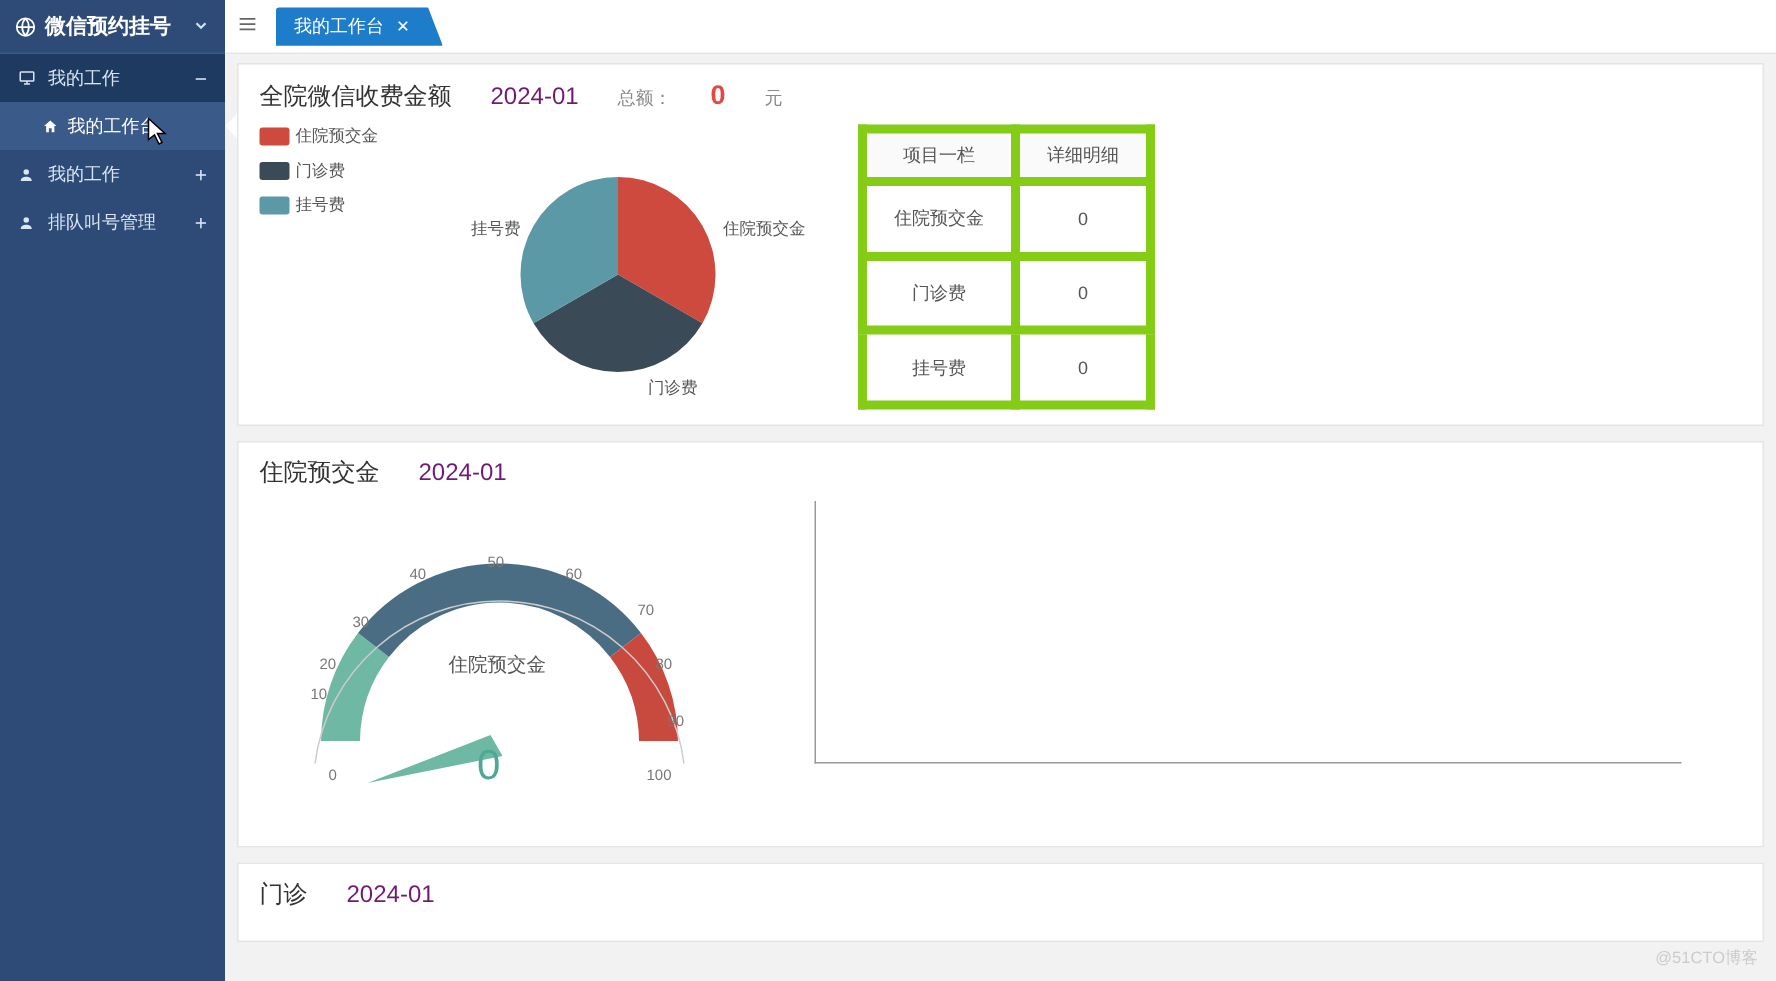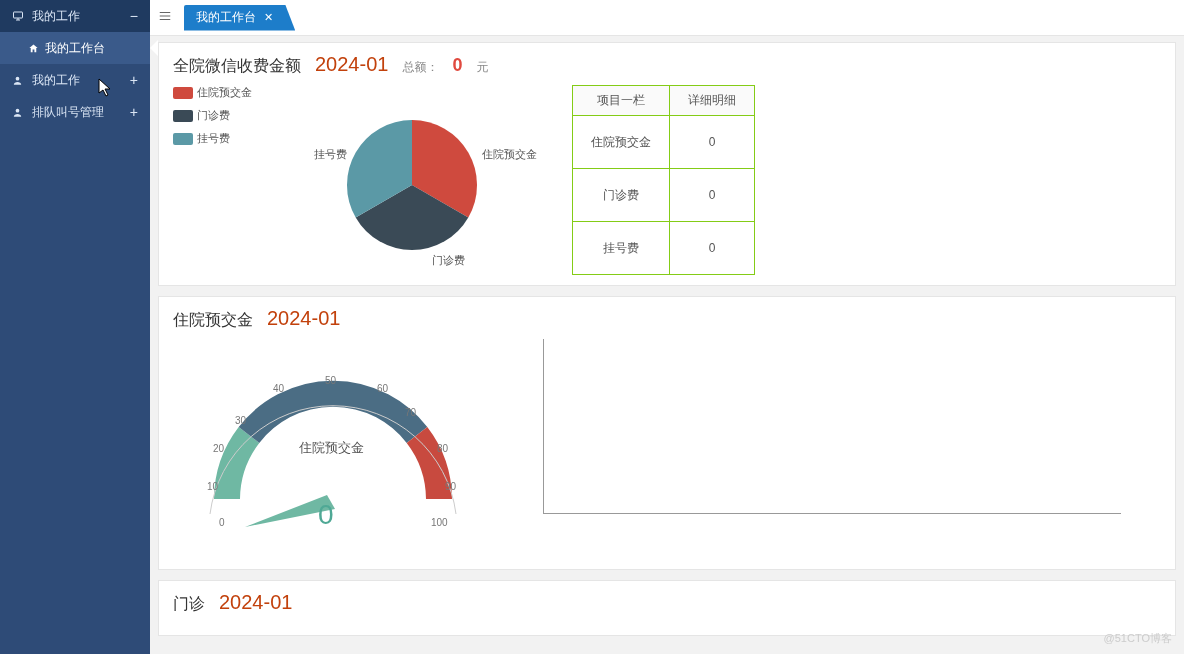--- a/index.html
+++ b/index.html
@@ -21,54 +21,68 @@
 
 
 .main { flex: 1; background: #f2f2f2; display: flex; flex-direction: column; }
 .topbar { height: 36px; background: #fff; display: flex; align-items: center; border-bottom: 1px solid #e5e5e5; }
 .burger { width: 30px; text-align: center; color: #666; cursor: pointer; }
 .tab { height: 26px; display: flex; align-items: center; background: #1d7dca; color: #fff; padding: 0 10px 0 12px; font-size: 12px; border-radius: 2px 2px 0 0; margin-left: 4px; cursor: pointer; clip-path: polygon(0 0, calc(100% - 10px) 0, 100% 100%, 0 100%); padding-right: 22px; }
 .tab .close { margin-left: 8px; font-size: 11px; }
 
 .content { flex: 1; overflow-y: auto; padding: 6px 8px 8px 8px; }
 .panel { background: #fff; border: 1px solid #e5e5e5; margin-bottom: 10px; padding: 10px 14px; }
-.panel-header { display: flex; align-items: baseline; gap: 14px; margin-bottom: 8px; }
+.panel-header { display: flex; align-items: baseline; gap: 26px; margin-bottom: 8px; }
 .panel-title { font-size: 16px; color: #333; }
-.month { color: #c2410c; font-size: 20px; }
+.month { color: #701a75; font-size: 16px; }
 .total-label { color: #888; font-size: 12px; }
 .total-val { color: #e04a3f; font-size: 18px; font-weight: bold; }
 .total-unit { color: #888; font-size: 12px; }
 
 .chart-row { display: flex; gap: 30px; }
 .legend { display: flex; flex-direction: column; gap: 8px; font-size: 11px; color: #555; min-width: 60px; }
 .legend-item { display: flex; align-items: center; gap: 4px; }
 .swatch { width: 20px; height: 12px; border-radius: 2px; }
 .pie-area { position: relative; width: 260px; height: 190px; }
 .pie-label { position: absolute; font-size: 11px; color: #555; }
 .table { border-collapse: collapse; font-size: 12px; color: #555; }
-.table th, .table td { border: 1px solid #84cc16; padding: 6px 18px; text-align: center; font-weight: normal; }
+.table th, .table td { border: 6px solid #84cc16; padding: 6px 18px; text-align: center; font-weight: normal; }
 .table th { background: #fafafa; }
 
 .gauge-row { display: flex; gap: 30px; }
 .gauge-area { position: relative; width: 320px; height: 220px; }
 .gauge-val { position: absolute; left: 145px; top: 160px; font-size: 28px; color: #4fa895; }
 .gauge-title { position: absolute; left: 126px; top: 100px; font-size: 13px; color: #555; }
 .gauge-tick { position: absolute; font-size: 10px; color: #777; }
 .top5 { flex: 1; }
 .top5-title { text-align: center; font-size: 14px; font-weight: bold; color: #222; margin-bottom: 6px; }
 .axis-box { border-left: 1px solid #999; border-bottom: 1px solid #999; height: 175px; margin: 0 40px 0 20px; }
 
 .watermark { position: absolute; right: 12px; bottom: 8px; color: #ccc; font-size: 11px; }
 .cursor { position: absolute; left: 98px; top: 78px; pointer-events: none; }
 </style>
 </head>
 <body>
 
 <div class="app">
   <aside class="sidebar">
+    <div class="brand">
+      <span class="globe">
+        <svg width="14" height="14" viewBox="0 0 24 24" fill="none" stroke="#fff" stroke-width="2">
+            <circle cx="12" cy="12" r="10"></circle>
+            <path d="M2 12h20M12 2a15 15 0 010 20M12 2a15 15 0 000 20"></path>
+          </svg>
+      </span>
+      <span>微信预约挂号</span>
+      <span class="chev">
+        <svg width="12" height="12" viewBox="0 0 24 24" fill="none" stroke="#cfe0f5" stroke-width="3">
+            <path d="M6 9l6 6 6-6"></path>
+          </svg>
+      </span>
+    </div>
 
     <div class="nav-item active">
       <span class="icon">
         <svg width="12" height="12" viewBox="0 0 24 24" fill="none" stroke="#dbe6f5" stroke-width="2">
             <rect x="3" y="4" width="18" height="12" rx="1"></rect>
             <path d="M8 20h8M12 16v4"></path>
           </svg>
       </span>
       <span>我的工作</span>
       <span class="exp">−</span>
@@ -193,27 +207,27 @@
                 <path d="M -106 0 A 106 106 0 0 1 -84 -64" stroke="#6fb8a3" stroke-width="26" fill="none"></path>
                 <path d="M -84 -64 A 106 106 0 0 1 84 -64" stroke="#4b6d84" stroke-width="26" fill="none"></path>
                 <path d="M 84 -64 A 106 106 0 0 1 106 0" stroke="#c84a3f" stroke-width="26" fill="none"></path>
                 <polygon points="-88,28 -6,-4 2,10" fill="#6fb8a3"></polygon>
                 <path d="M -123 15 A 124 124 0 0 1 123 15" stroke="#ccc" stroke-width="1" fill="none"></path>
               </g>
             </svg>
             <div class="gauge-title">住院预交金</div>
             <div class="gauge-val">0</div>
             <div class="gauge-tick" style="left:46px; top:178px">0</div>
-            <div class="gauge-tick" style="left:34px; top:142px">10</div>
+            <div class="gauge-tick" style="left:34px; top:124px">10</div>
             <div class="gauge-tick" style="left:40px; top:104px">20</div>
             <div class="gauge-tick" style="left:62px; top:76px">30</div>
             <div class="gauge-tick" style="left:100px;top:44px">40</div>
             <div class="gauge-tick" style="left:152px;top:36px">50</div>
             <div class="gauge-tick" style="left:204px;top:44px">60</div>
-            <div class="gauge-tick" style="left:232px;top:68px">70</div>
+            <div class="gauge-tick" style="left:252px;top:68px">70</div>
             <div class="gauge-tick" style="left:264px;top:104px">80</div>
             <div class="gauge-tick" style="left:272px;top:142px">90</div>
             <div class="gauge-tick" style="left:258px;top:178px">100</div>
           </div>
           <div class="top5">
             <div class="axis-box"></div>
           </div>
         </div>
       </div>
 

